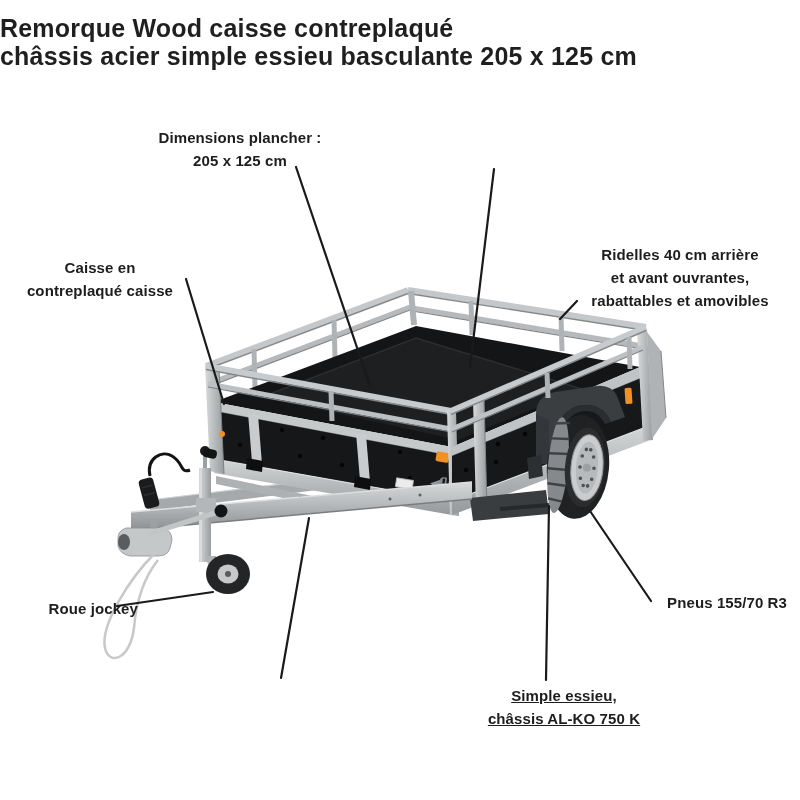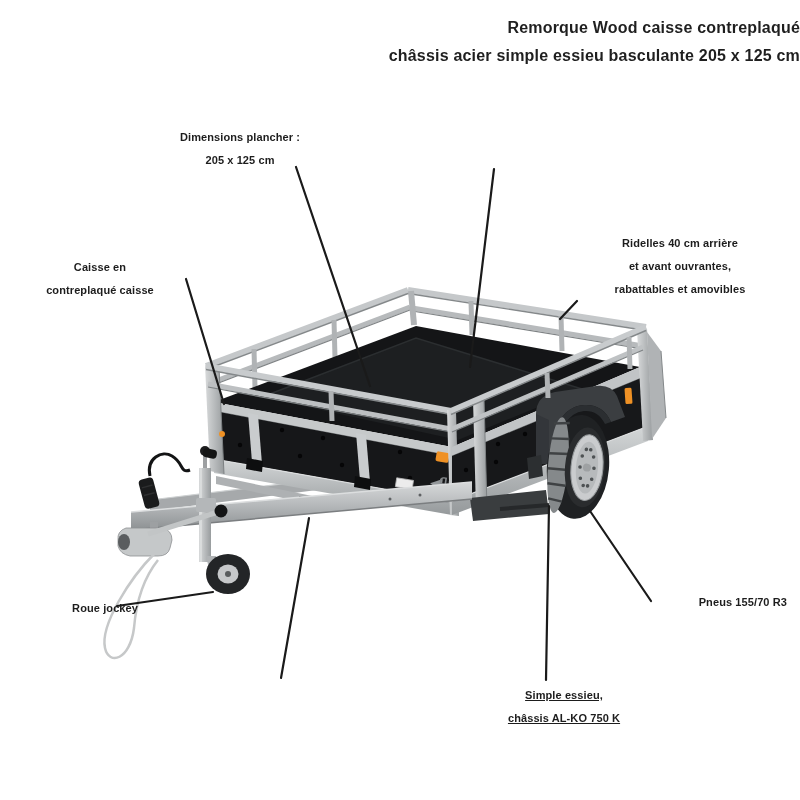--- a/index.html
+++ b/index.html
@@ -1,21 +1,21 @@
 <!DOCTYPE html>
 <html><head>
 <meta charset="utf-8">
 <style>
   html,body{margin:0;padding:0;background:#ffffff;}
   body{font-family:"Liberation Sans",sans-serif;}
   .stage{position:relative;width:800px;height:800px;background:#fff;overflow:hidden;}
   svg.art{position:absolute;left:0;top:0;width:800px;height:800px;}
-  .title{position:absolute;left:0;right:0;top:14px;text-align:right;
-         font-size:16px;font-weight:700;color:#1f1f1f;line-height:28px;letter-spacing:.2px;padding-left:9px;}
-  .ann{position:absolute;font-size:11px;font-weight:700;color:#1d1d1d;
+  .title{position:absolute;left:0;right:0;top:14px;text-align:left;
+         font-size:25px;font-weight:700;color:#1f1f1f;line-height:28px;letter-spacing:.2px;}
+  .ann{position:absolute;font-size:15px;font-weight:700;color:#1d1d1d;
        line-height:23px;letter-spacing:.1px;text-align:center;}
   .ann.left{text-align:right;}
   .ann div{white-space:nowrap;}
 </style>
 </head>
 <body>
 
 <div class="stage">
 
   <svg class="art" viewBox="0 0 800 800" aria-hidden="true">
@@ -236,21 +236,21 @@
     <div>Dimensions plancher :</div>
     <div>205 x 125 cm</div>
   </div>
 
 
   <div class="ann" style="left:0px;top:256px;width:200px;">
     <div>Caisse en</div>
     <div>contreplaqué caisse</div>
   </div>
 
-  <div class="ann" style="left:562px;top:232px;width:236px;">
+  <div class="ann" style="left:562px;top:243px;width:236px;">
     <div>Ridelles 40 cm arrière</div>
     <div>et avant ouvrantes,</div>
     <div>rabattables et amovibles</div>
   </div>
 
   <div class="ann left" style="left:8px;top:597px;width:130px;">
     <div>Roue jockey</div>
   </div>
 
   <div class="ann left" style="left:638px;top:591px;width:149px;">

